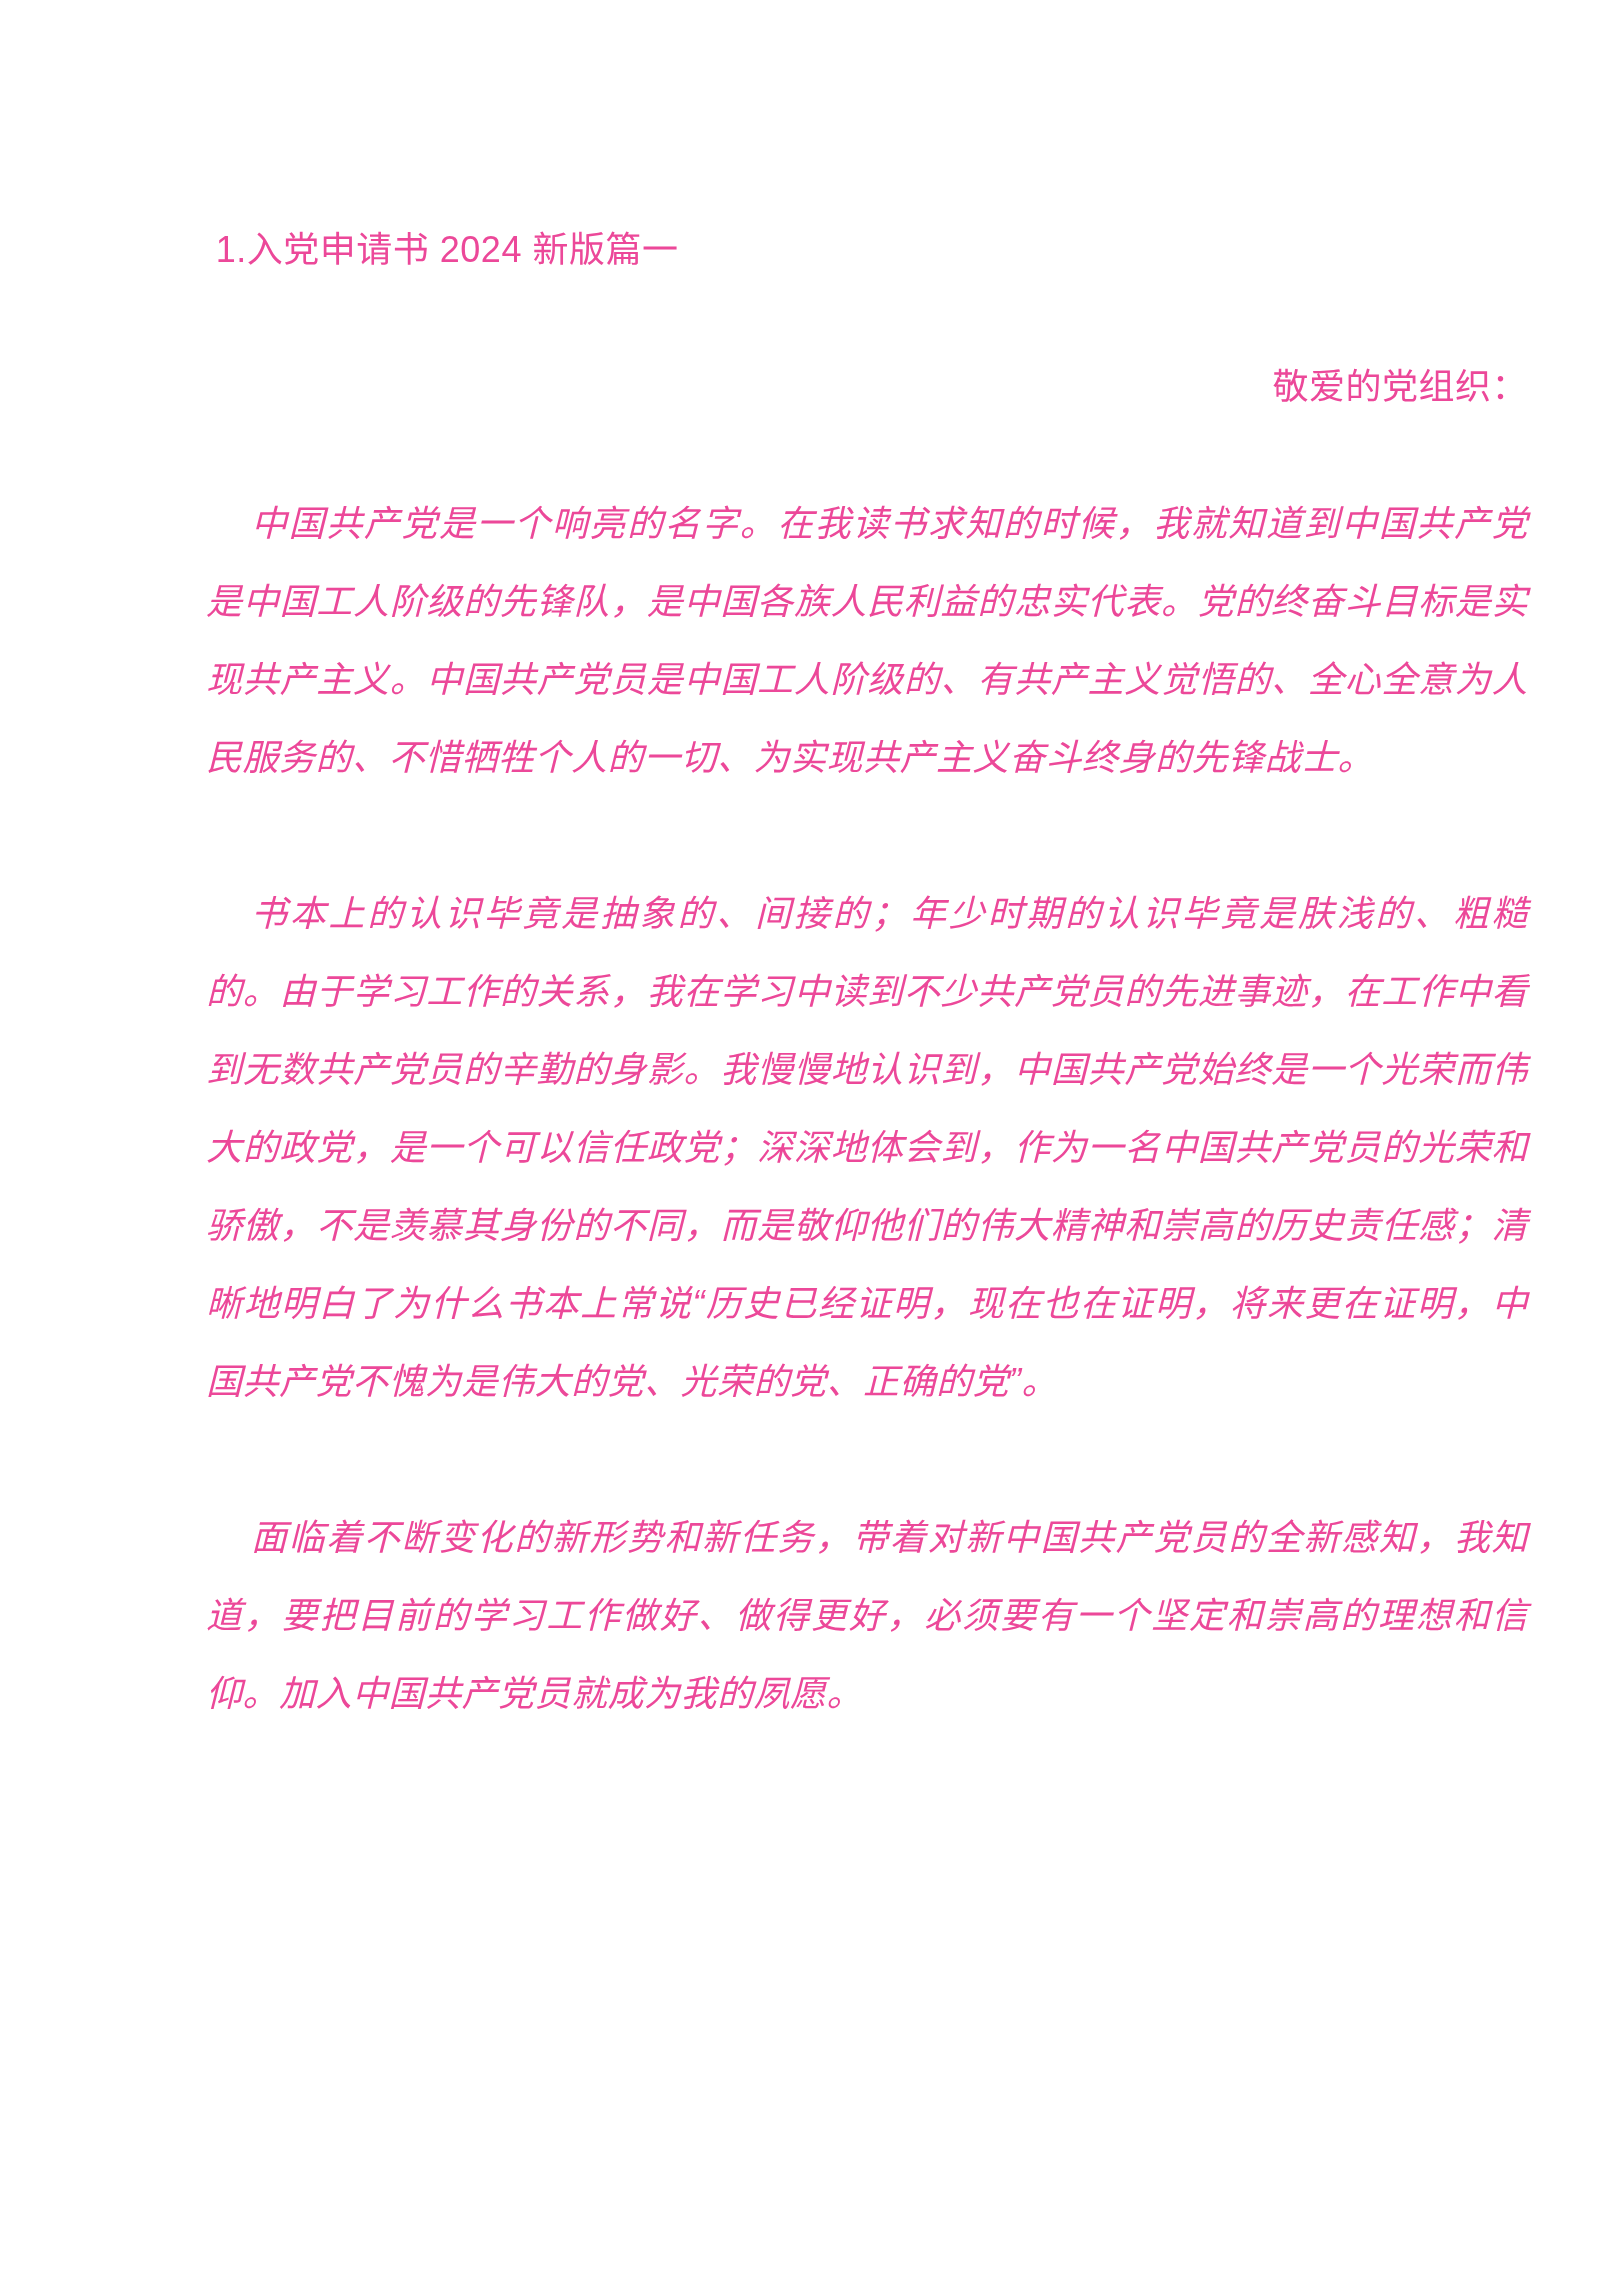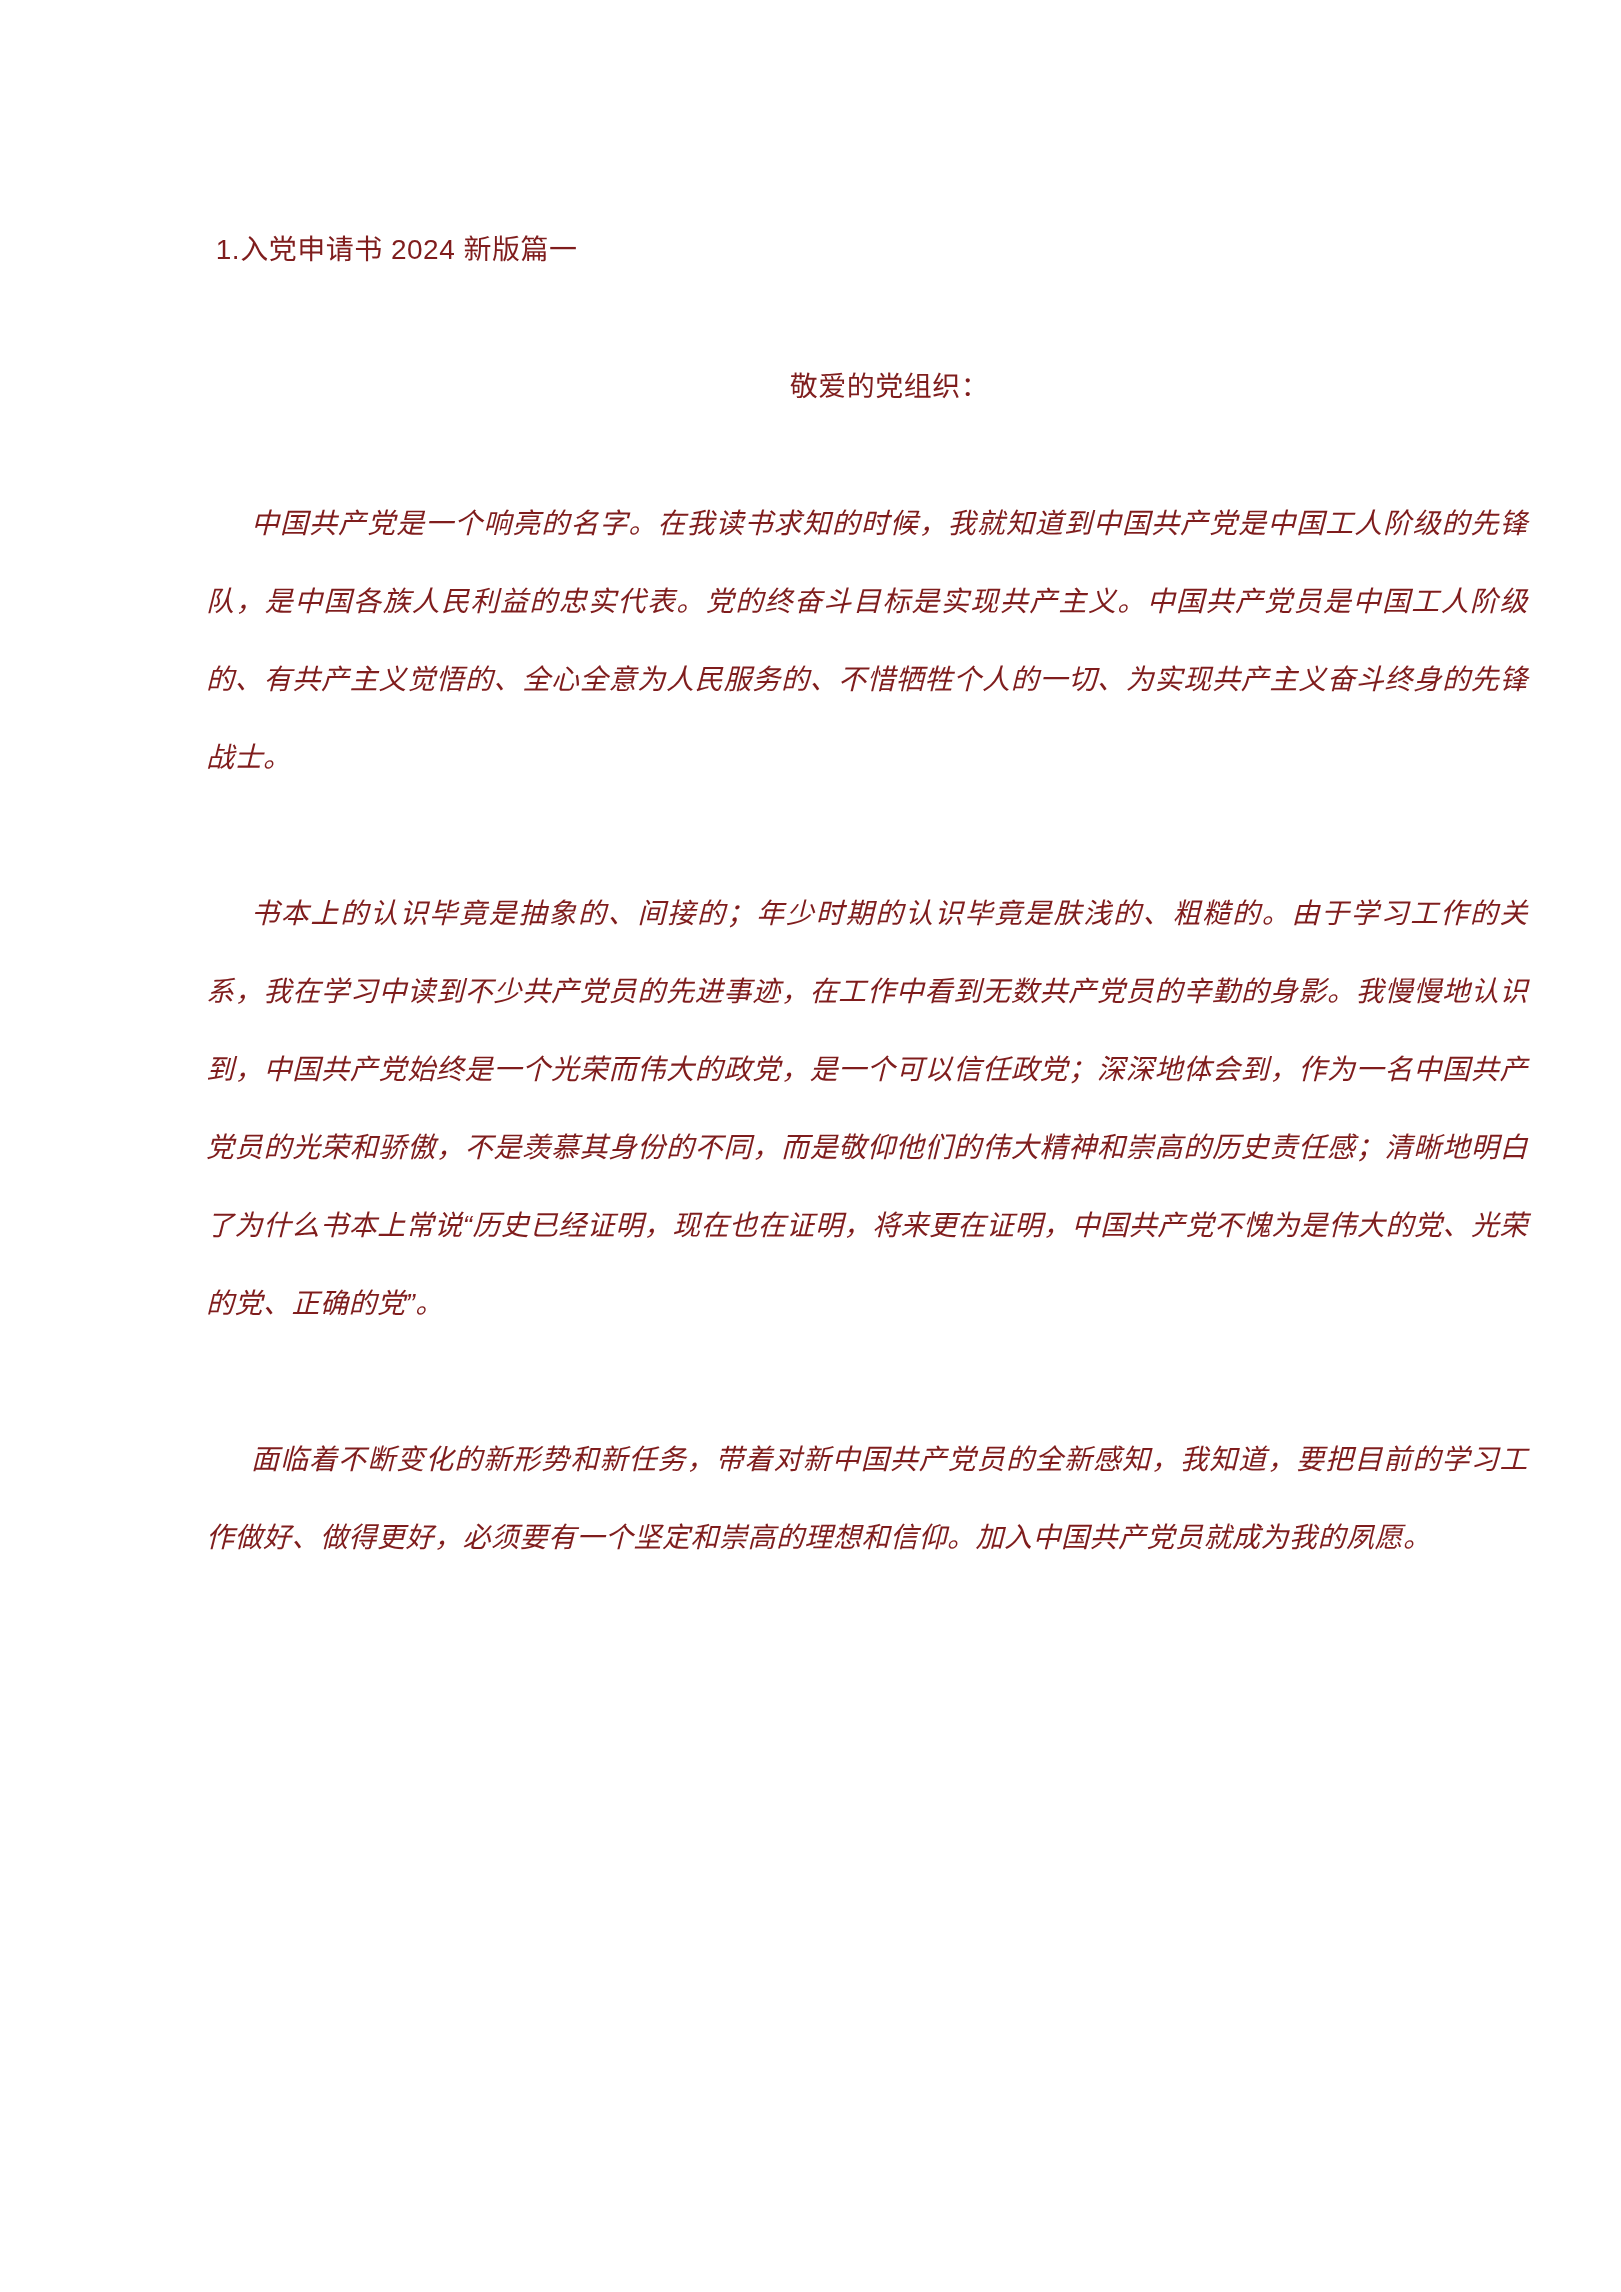--- a/index.html
+++ b/index.html
@@ -11,36 +11,36 @@
     position: relative;
     width: 1621px;
     height: 2293px;
     background: #ffffff;
     overflow: hidden;
     font-family: "Liberation Sans", "DejaVu Sans", sans-serif;
   }
   .content {
     box-sizing: border-box;
     padding: 211px 93px 0 206px;
-    color: #7f1d1d;
-    font-size: 28px;
+    color: #ec4899;
+    font-size: 36px;
     line-height: 78px;
     text-align: justify;
     letter-spacing: 0.5px;
   }
   .doc-title {
     margin: 0 0 59px 0;
     text-indent: 9.8px;
     text-align: left;
     font-weight: 400;
   }
   .salutation {
     margin: 0 0 59px 0;
     text-indent: 45px;
-    text-align: center;
+    text-align: right;
   }
   .para {
     margin: 0 0 78px 0;
     text-indent: 45px;
     font-style: italic;
   }
 </style>
 </head>
 <body>
 

